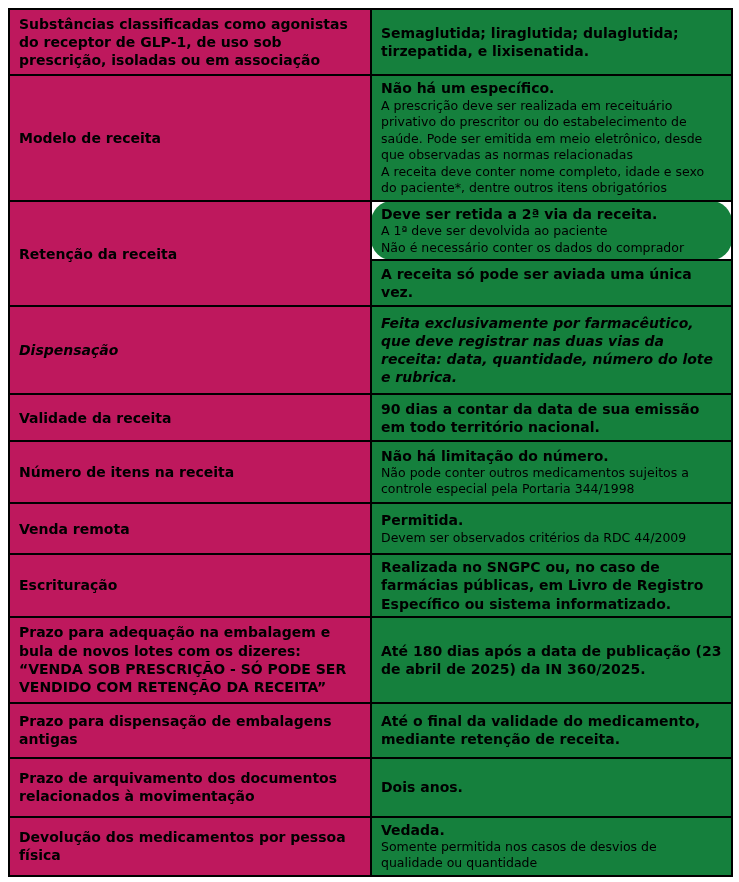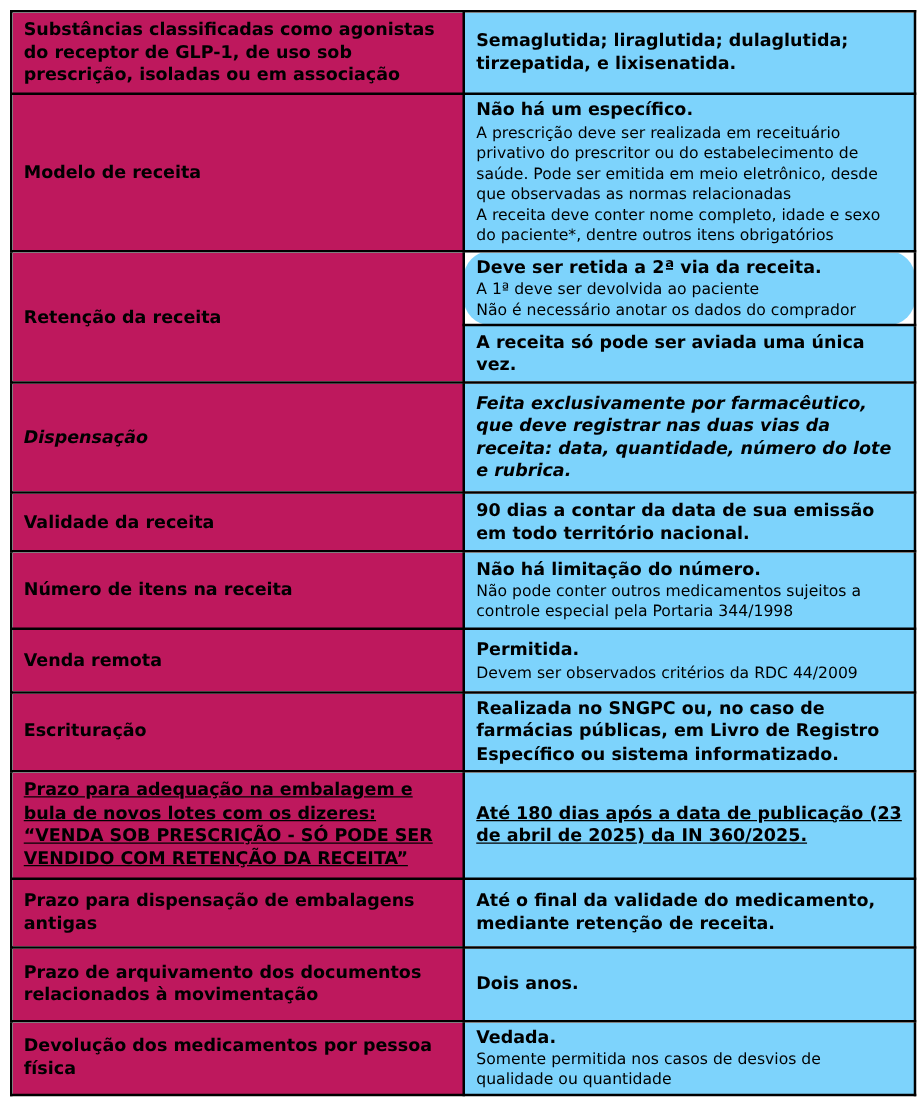--- a/index.html
+++ b/index.html
@@ -28,21 +28,21 @@
     box-sizing: border-box;
     overflow: hidden;
   }
   td.lcell {
     background: #be185d;
     font-weight: 700;
     font-size: 14px;
     line-height: 1.3;
   }
   td.rcell {
-    background: #7dd3fc;
+    background: #15803d;
     font-size: 14px;
     line-height: 1.3;
   }
   .main {
     font-weight: 700;
     font-size: 14px;
     line-height: 1.3;
   }
   .sub {
     font-weight: 400;
@@ -52,21 +52,21 @@
   
   tr.h-r0  td { height: 66px; }
   tr.h-r1  td { height: 126px; margin-left: 40px; }
   tr.h-r2  td.rcell { height: 56px; border-radius: 21px; }
   tr.h-r3  td { height: 46px; }
   tr.h-r4  td { height: 88px; font-style: italic; }
   tr.h-r5  td { height: 47px; }
   tr.h-r6  td { height: 62px; }
   tr.h-r7  td { height: 51px; }
   tr.h-r8  td { height: 57px; margin-top: 15px; }
-  tr.h-r9  td { height: 86px; text-decoration: underline; }
+  tr.h-r9  td { height: 86px; }
   tr.h-r10 td { height: 55px; }
   tr.h-r11 td { height: 59px; }
   tr.h-r12 td { height: 57px; margin-left: 12px; }
 </style>
 </head>
 <body>
 
 <div class="page">
   <table class="rules">
     <colgroup>
@@ -89,21 +89,21 @@
           <div class="sub">A prescrição deve ser realizada em receituário privativo do prescritor ou do estabelecimento de saúde. Pode ser emitida em meio eletrônico, desde que observadas as normas relacionadas</div>
           <div class="sub">A receita deve conter nome completo, idade e sexo do paciente*, dentre outros itens obrigatórios</div>
         </td>
       </tr>
 
       <tr class="h-r2">
         <td class="lcell" rowspan="2">Retenção da receita</td>
         <td class="rcell">
           <div class="main">Deve ser retida a 2ª via da receita.</div>
           <div class="sub">A 1ª deve ser devolvida ao paciente</div>
-          <div class="sub">Não é necessário anotar os dados do comprador</div>
+          <div class="sub">Não é necessário conter os dados do comprador</div>
         </td>
       </tr>
 
       <tr class="h-r3">
         <td class="rcell">
           <div class="main">A receita só pode ser aviada uma única vez.</div>
         </td>
       </tr>
 
       <tr class="h-r4">

